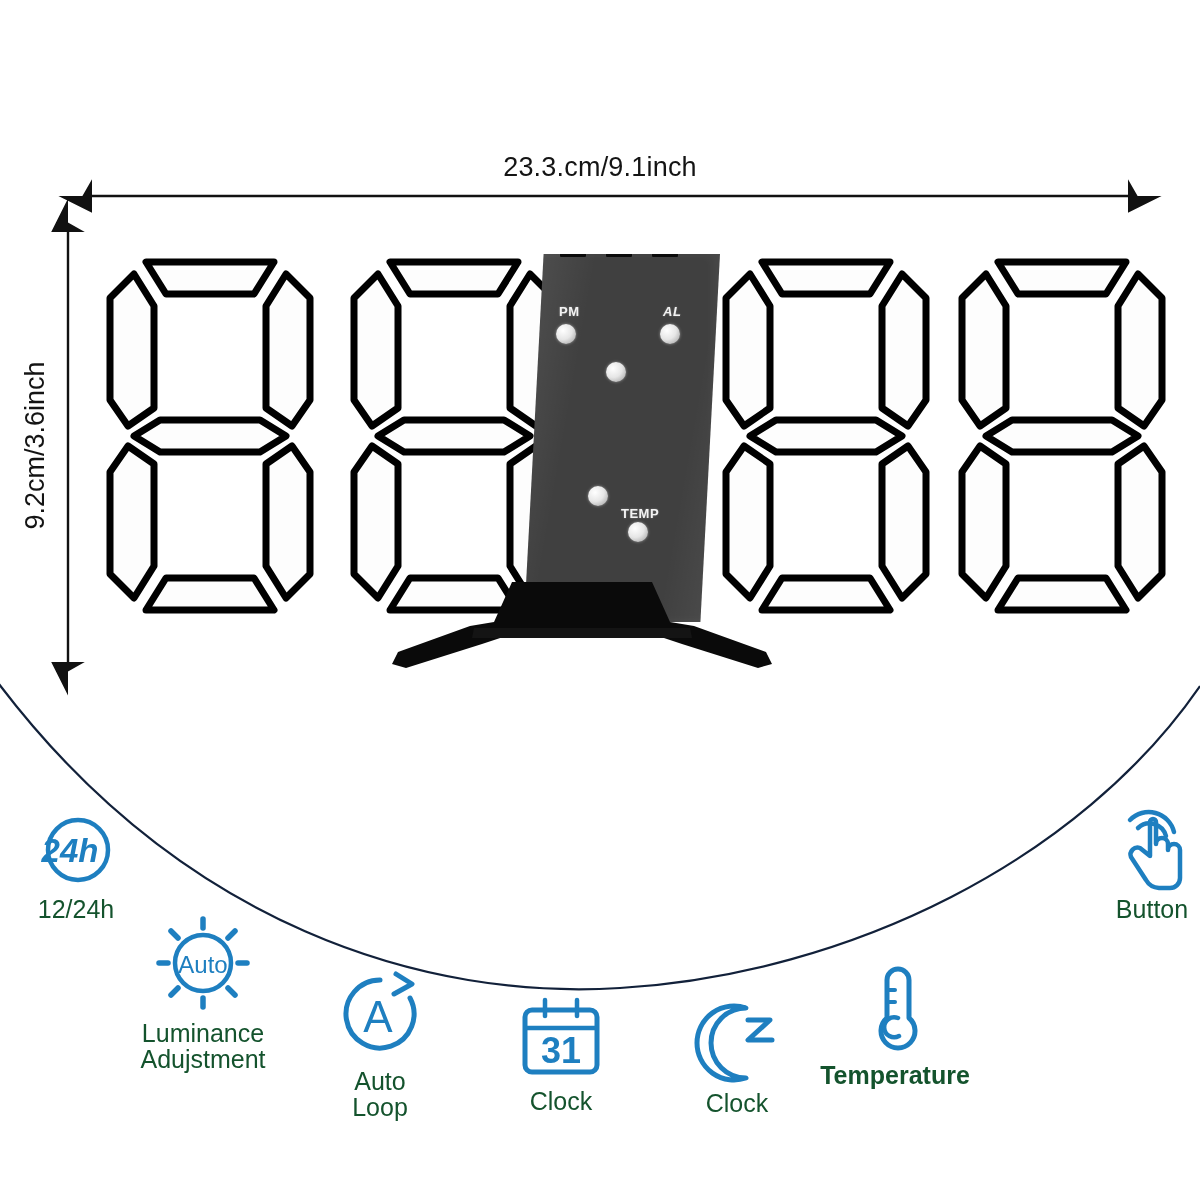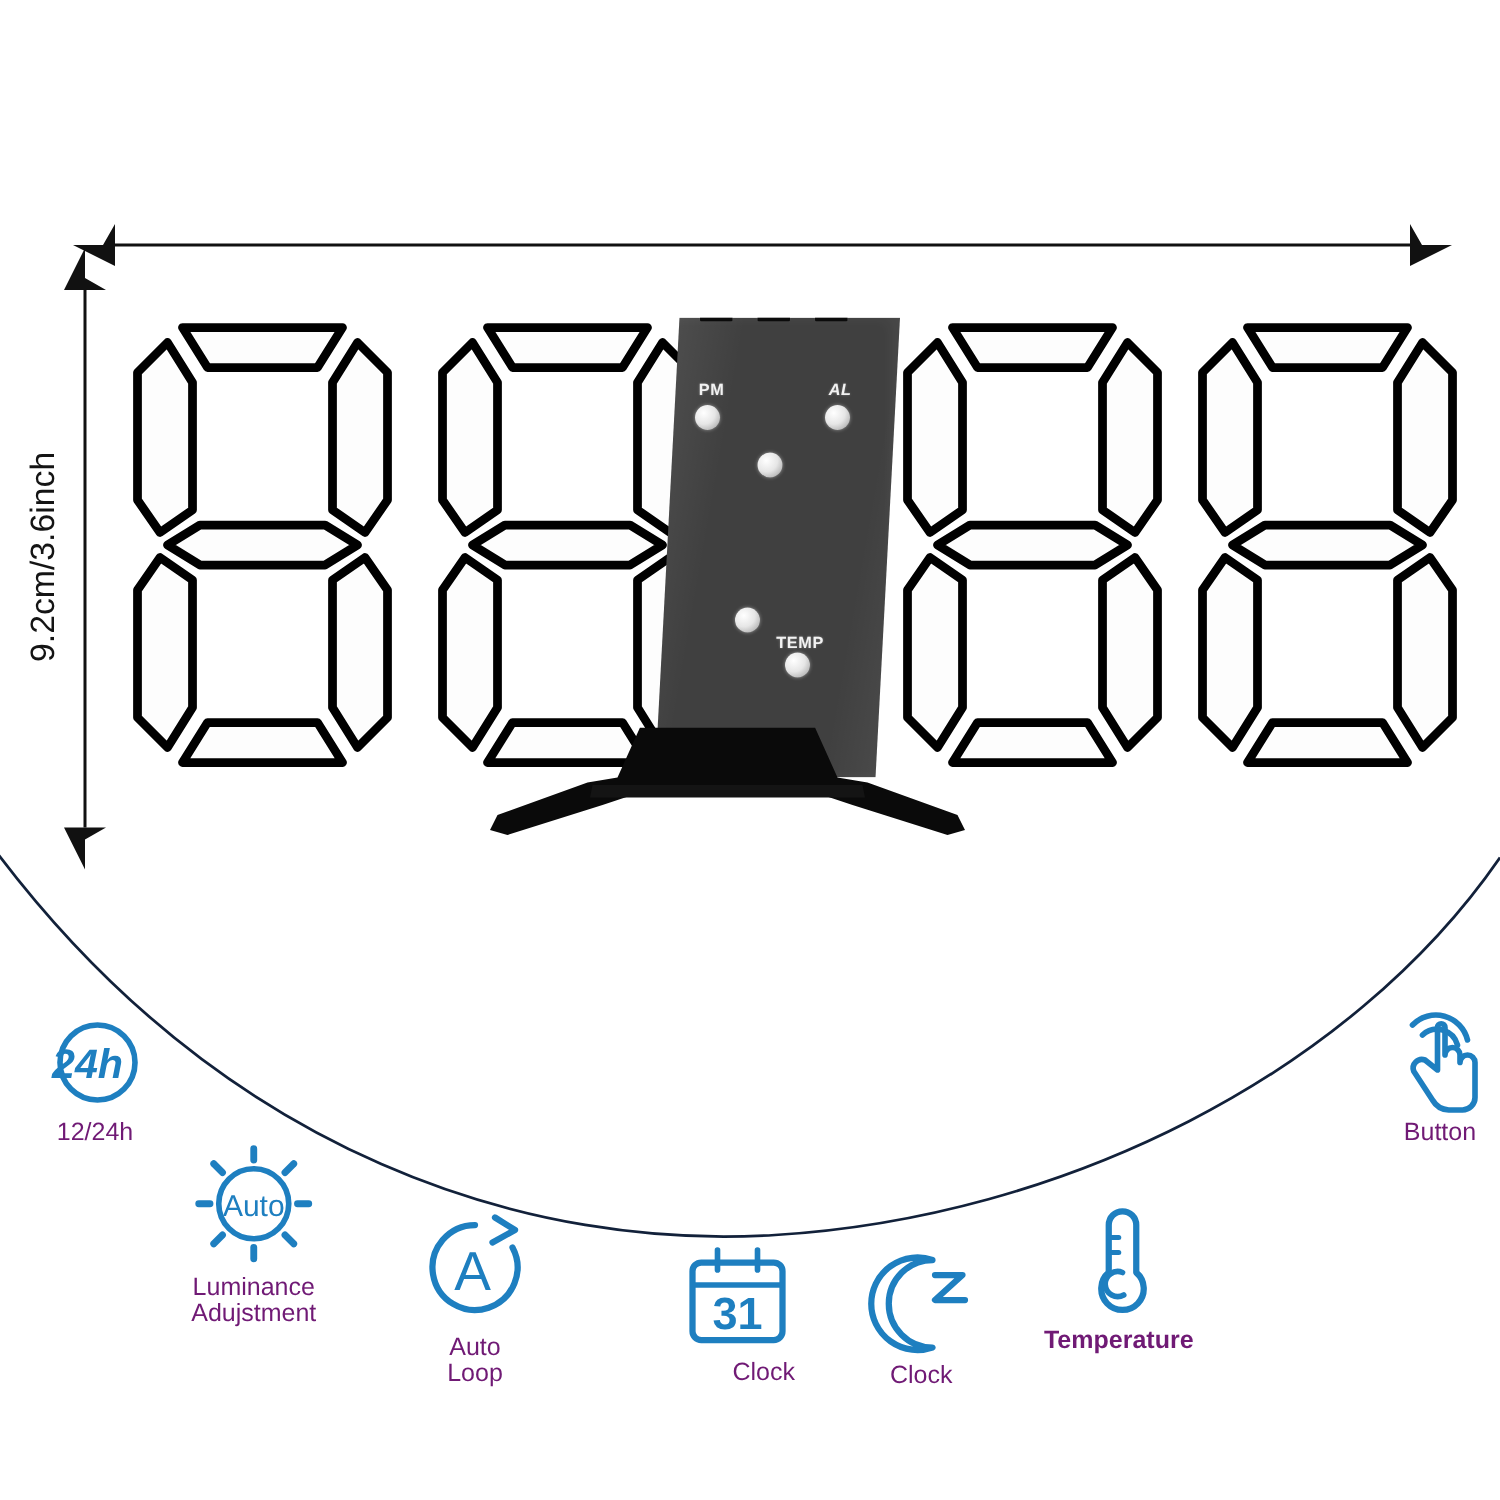--- a/index.html
+++ b/index.html
@@ -125,31 +125,31 @@
     text-align: center;
   }
   .feature .ficon {
     display: block;
     margin: 0 auto;
     line-height: 0;
   }
   .feature .flabel {
     display: block;
     margin-top: 4px;
-    font-size: 20px;
+    font-size: 25px;
     line-height: 1.05;
-    color: #701a75;
+    color: #14532d;
     white-space: pre-line;
     font-family: "Liberation Sans", sans-serif;
   }
 
   .f-2424  { left: 6px;   top: 812px;  width: 140px; }
   .f-lum   { left: 108px; top: 910px;  width: 190px; }
   .f-loop  { left: 300px; top: 968px;  width: 160px; }
-  .f-date  { left: 486px; top: 992px;  width: 150px; text-align: right; }
+  .f-date  { left: 486px; top: 992px;  width: 150px; }
   .f-snooze{ left: 652px; top: 1000px; width: 170px; }
   .f-temp  { left: 790px; top: 966px;  width: 210px; font-weight: bold; }
   .f-alarm { left: 954px; top: 900px;  width: 190px; }
   .f-btn   { left: 1092px;top: 806px;  width: 120px; }
 </style>
 </head>
 <body>
 
 <div id="stage">
 
@@ -161,20 +161,21 @@
       <marker id="arrowR" markerWidth="16" markerHeight="16" refX="2" refY="8" orient="auto">
         <path d="M2,1 L2,15 L16,8 L6,8 Z" fill="#111111"></path>
       </marker>
     </defs>
 
     <line x1="92" y1="196" x2="1128" y2="196" stroke="#111111" stroke-width="2.4" marker-start="url(#arrowL)" marker-end="url(#arrowR)"></line>
 
     <line x1="68" y1="232" x2="68" y2="662" stroke="#111111" stroke-width="2.4" marker-start="url(#arrowL)" marker-end="url(#arrowR)"></line>
   </svg>
 
+  <div class="dim-label-top">23.3.cm/9.1inch</div>
   <div class="dim-label-left">9.2cm/3.6inch</div>
 
   <svg class="svg-layer" viewBox="0 0 1200 1200">
     <path d="M -10 672 C 180 930, 430 1000, 620 988 C 850 974, 1080 860, 1200 686" fill="none" stroke="#12213a" stroke-width="2.2"></path>
   </svg>
 
   <div id="clock-unit">
 
     <div class="digit d1">
       <svg viewBox="0 0 232 372" width="232" height="372">

